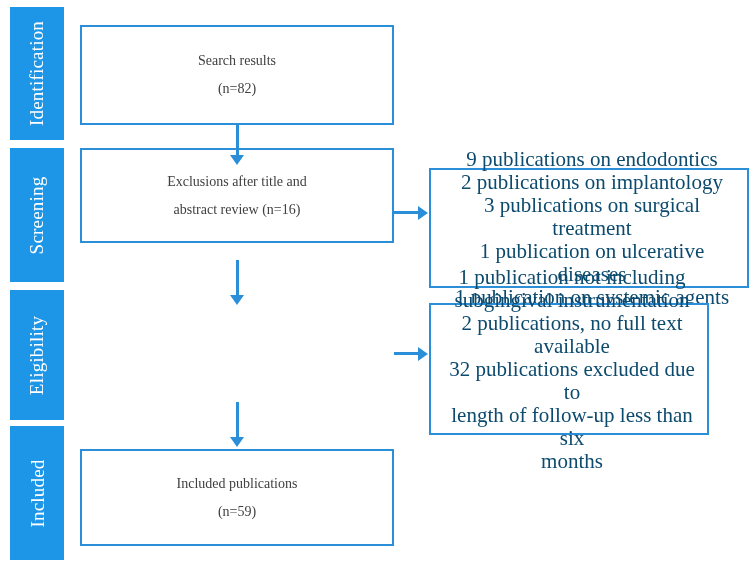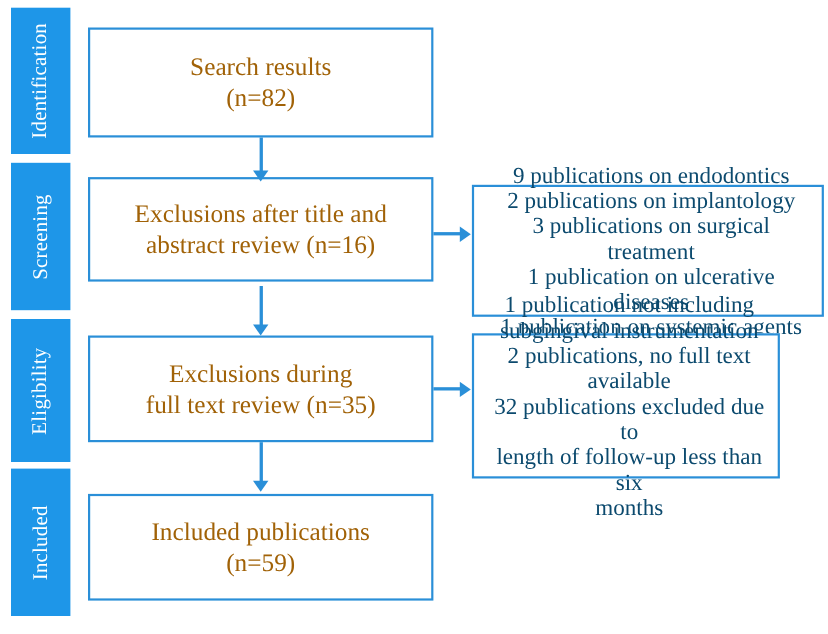--- a/index.html
+++ b/index.html
@@ -39,22 +39,22 @@
     position: absolute;
     background: #ffffff;
     border: 2px solid #2A8FD8;
     box-sizing: border-box;
     display: flex;
     align-items: center;
     justify-content: center;
     text-align: center;
   }
   .flow-text {
-    color: #a16207;
-    font-size: 23px;
+    color: #404040;
+    font-size: 14px;
     line-height: 28px;
     white-space: pre-line;
     padding: 0 8px;
   }
 
   
   .side-box {
     position: absolute;
     background: #ffffff;
     border: 2px solid #2A8FD8;
@@ -120,29 +120,25 @@
 
   <div class="stage-box" style="left:10px; top:426px; width:54px; height:134px;">
     <span class="stage-label">Included</span>
   </div>
 
   <div class="flow-box" style="left:80px; top:25px; width:314px; height:100px;">
     <span class="flow-text">Search results
 (n=82)</span>
   </div>
 
-  <div class="flow-box" style="left:80px; top:161px; width:314px; height:95px;">
+  <div class="flow-box" style="left:80px; top:148px; width:314px; height:95px;">
     <span class="flow-text">Exclusions after title and
 abstract review (n=16)</span>
   </div>
 
-  <div class="flow-box" style="left:80px; top:305px; width:314px; height:97px;">
-    <span class="flow-text">Exclusions during
-full text review (n=35)</span>
-  </div>
 
   <div class="flow-box" style="left:80px; top:449px; width:314px; height:97px;">
     <span class="flow-text">Included publications
 (n=59)</span>
   </div>
 
   <div class="side-box" style="left:429px; top:168px; width:320px; height:120px;">
     <span class="side-text">9 publications on endodontics
 2 publications on implantology
 3 publications on surgical treatment

